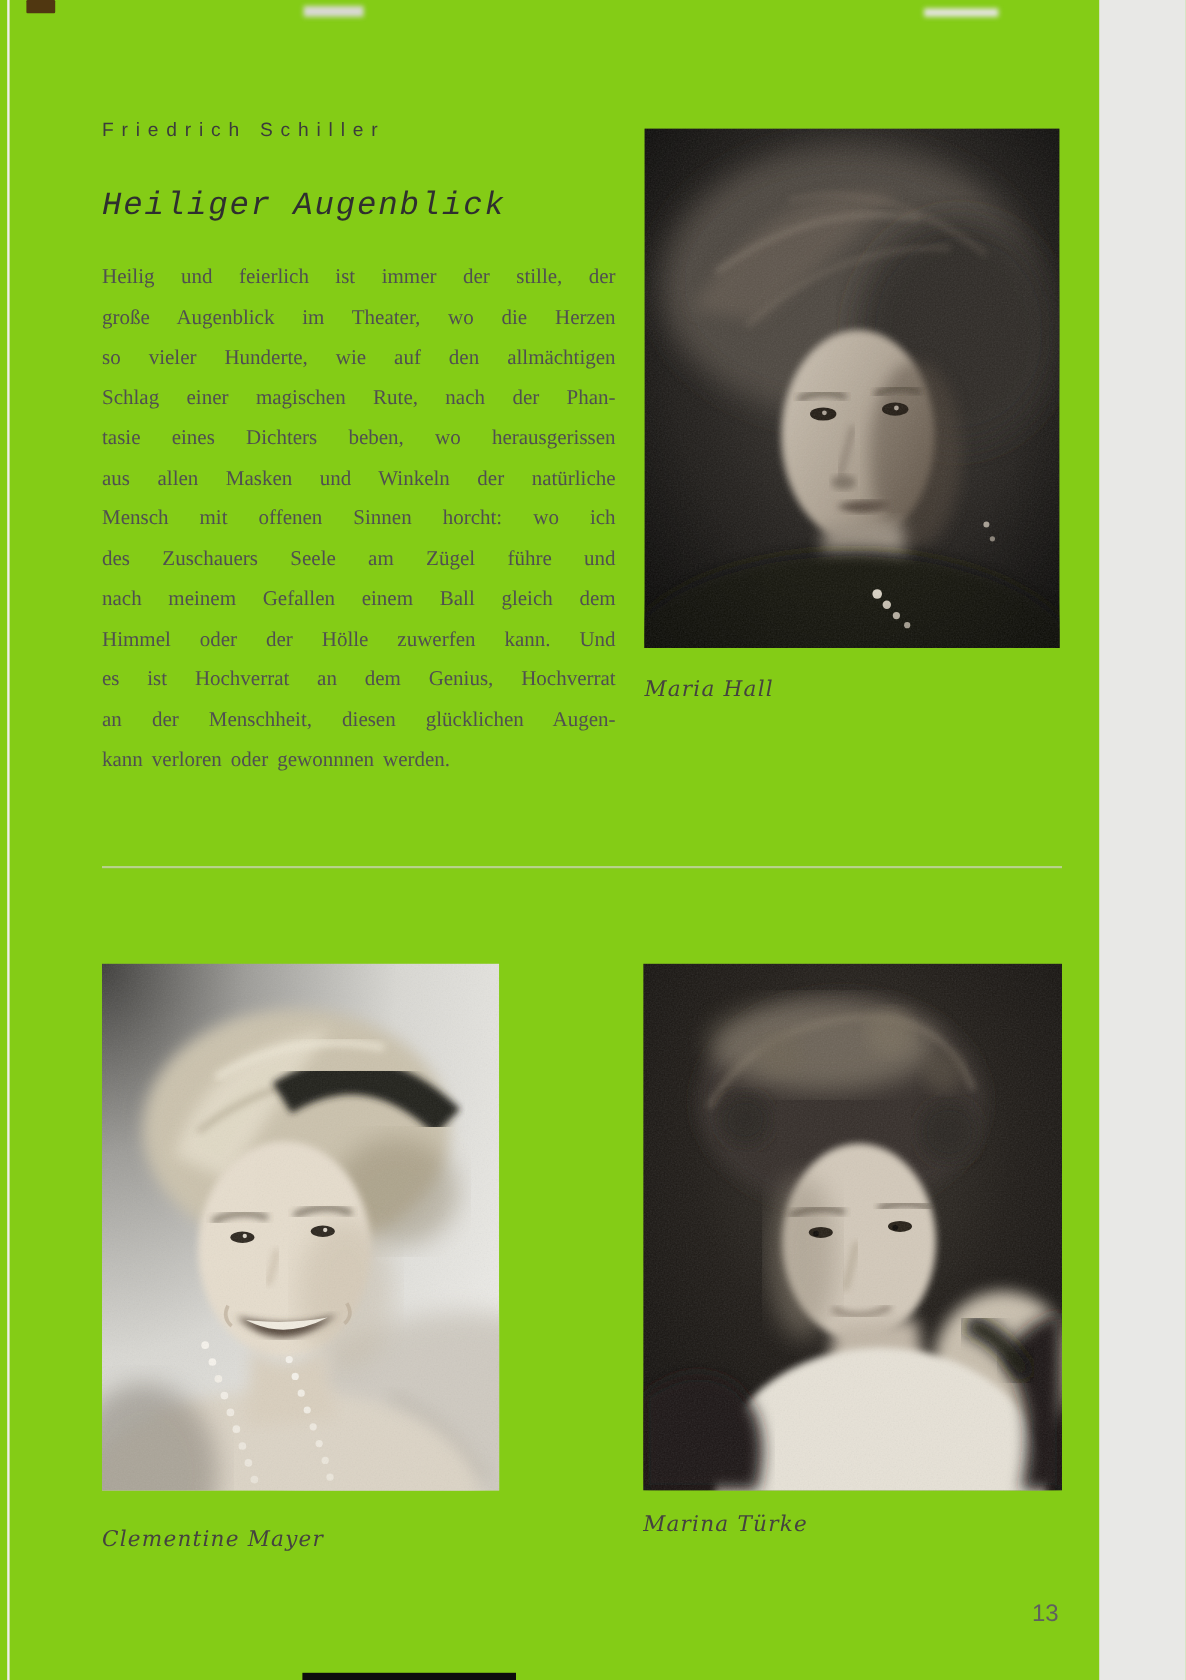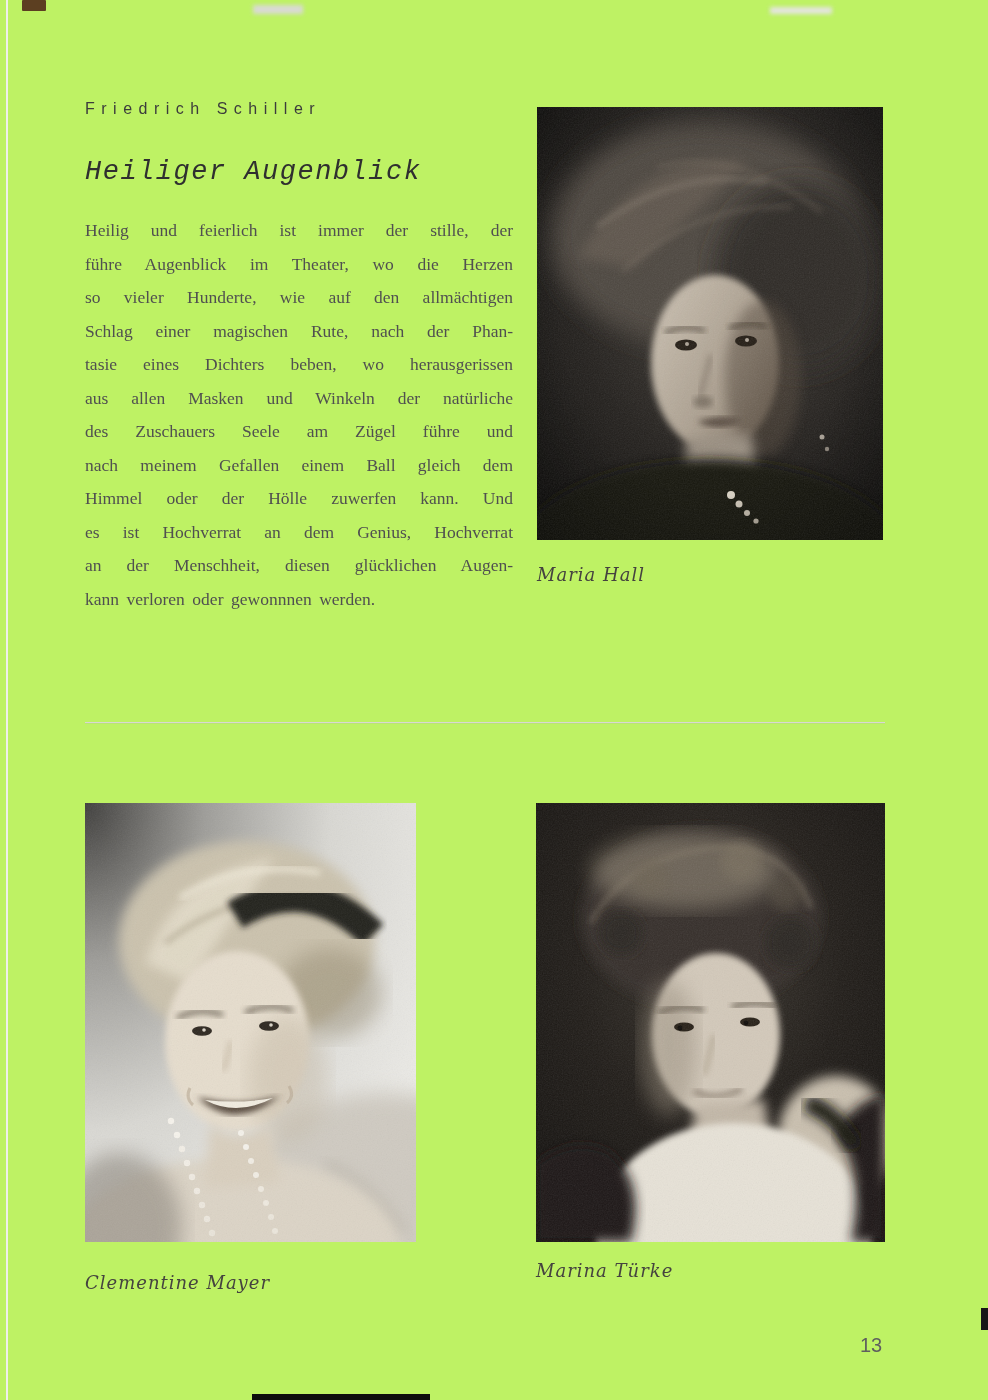--- a/index.html
+++ b/index.html
@@ -1,19 +1,19 @@
 <!DOCTYPE html>
 <html><head>
 <meta charset="utf-8">
 <style>
   html,body{margin:0;padding:0;background:#e8e8e6;}
   .page{
     position:relative;
-    width:988px;height:1400px;
-    background:#bef264;
+    width:916px;height:1400px;
+    background:#84cc16;
     overflow:hidden;
     font-family:"Liberation Sans", sans-serif;
   }
   
   .article{
     position:absolute;left:85px;top:100px;width:428px;
   }
   .author{
     font-size:16px;letter-spacing:6.5px;color:#3c3c3c;
     font-family:"Liberation Sans", sans-serif;
@@ -74,25 +74,26 @@
   <div class="artifact art-smudge-1"></div>
   <div class="artifact art-smudge-2"></div>
   <div class="artifact art-bottom-bar"></div>
   <div class="artifact art-right-mark"></div>
 
   <div class="article">
     <div class="author">Friedrich Schiller</div>
     <div class="title">Heiliger Augenblick</div>
     <div class="body-text">
       <div class="body-line">Heilig und feierlich ist immer der stille, der</div>
-      <div class="body-line">führe Augenblick im Theater, wo die Herzen</div>
+      <div class="body-line">große Augenblick im Theater, wo die Herzen</div>
       <div class="body-line">so vieler Hunderte, wie auf den allmächtigen</div>
       <div class="body-line">Schlag einer magischen Rute, nach der Phan-</div>
       <div class="body-line">tasie eines Dichters beben, wo herausgerissen</div>
       <div class="body-line">aus allen Masken und Winkeln der natürliche</div>
+      <div class="body-line">Mensch mit offenen Sinnen horcht: wo ich</div>
       <div class="body-line">des Zuschauers Seele am Zügel führe und</div>
       <div class="body-line">nach meinem Gefallen einem Ball gleich dem</div>
       <div class="body-line">Himmel oder der Hölle zuwerfen kann. Und</div>
       <div class="body-line">es ist Hochverrat an dem Genius, Hochverrat</div>
       <div class="body-line">an der Menschheit, diesen glücklichen Augen-</div>
       <div class="body-line last">kann verloren oder gewonnnen werden.</div>
     </div>
   </div>
 
   <div class="photo photo-1">

